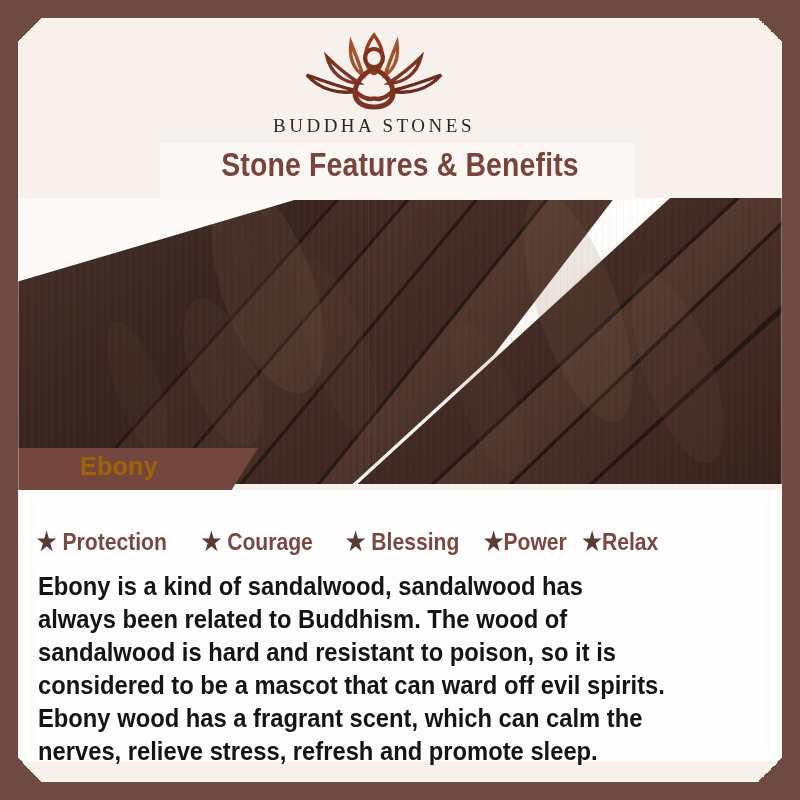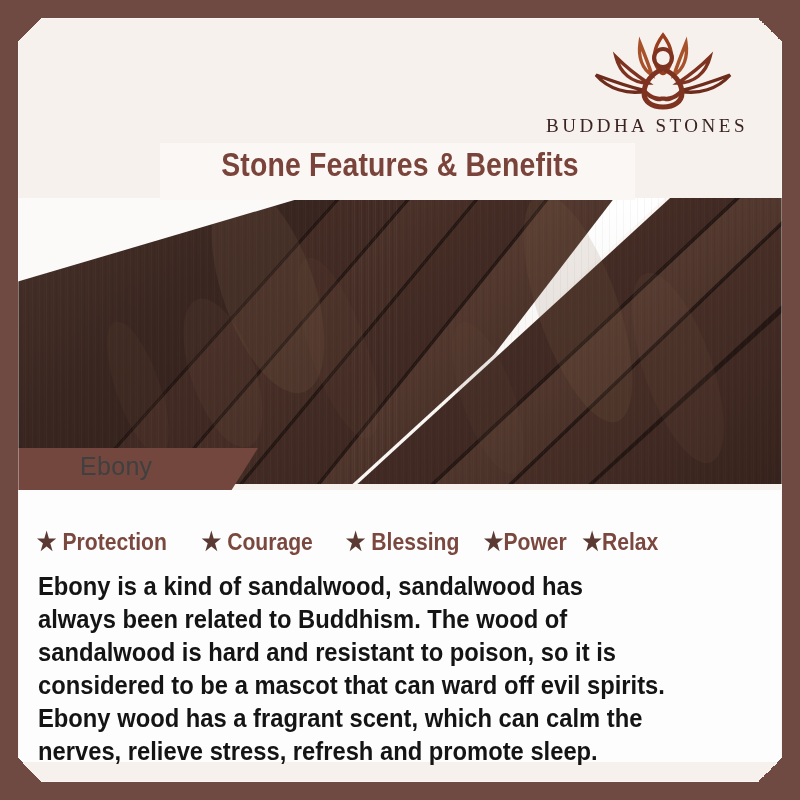--- a/index.html
+++ b/index.html
@@ -20,42 +20,42 @@
 
   
   .corner{position:absolute;width:60px;height:60px;z-index:42;}
   .corner-tl{left:0;top:0;background:linear-gradient(135deg,#6F4A42 0 50%,transparent 50% 100%);}
   .corner-tr{right:0;top:0;background:linear-gradient(225deg,#6F4A42 0 50%,transparent 50% 100%);}
   .corner-bl{left:0;bottom:0;background:linear-gradient(45deg,#6F4A42 0 50%,transparent 50% 100%);}
   .corner-br{right:0;bottom:0;background:linear-gradient(315deg,#6F4A42 0 50%,transparent 50% 100%);}
 
   
   .logo-zone{position:absolute;left:0;top:18px;width:748px;height:128px;
-    background:#F7F1ED;display:flex;flex-direction:column;align-items:flex-end;justify-content:center;z-index:10;}
+    background:#F7F1ED;display:flex;flex-direction:column;align-items:center;justify-content:center;z-index:10;}
   .logo-mark{width:170px;height:86px;display:block;}
   .logo-word{margin-top:2px;font-family:"Liberation Serif", serif;font-size:19px;
     letter-spacing:3.5px;color:#3A2320;font-weight:400;}
 
   
   .title-band{position:absolute;left:160px;top:143px;width:475px;height:57px;
     background:#FBF7F4;z-index:12;}
   .title-text{position:absolute;left:0;top:146px;width:800px;text-align:center;z-index:14;
     font-size:33px;font-weight:bold;color:#7A443B;
     transform:scaleX(.86);transform-origin:50% 50%;letter-spacing:.2px;}
 
   
   .photo{position:absolute;left:18px;top:198px;width:764px;height:286px;overflow:hidden;
     background:#FAFAFA;z-index:8;}
   .photo svg{display:block;width:764px;height:286px;}
 
   
   .ebony-band{position:absolute;left:18px;top:448px;width:240px;height:42px;z-index:20;
     background:#74473E;clip-path:polygon(0 0,100% 0,89% 100%,0 100%);}
-  .ebony-text{position:absolute;left:80px;top:452px;z-index:22;color:#404040;
-    font-size:25px;font-weight:normal;letter-spacing:.3px;}
+  .ebony-text{position:absolute;left:80px;top:452px;z-index:22;color:#a16207;
+    font-size:25px;font-weight:bold;letter-spacing:.3px;}
 
   
   .content{position:absolute;left:19px;top:490px;width:762px;height:292px;background:#FDFDFD;z-index:9;}
   .benefits{position:absolute;left:19px;top:527px;width:625px;z-index:16;
     text-align:center;white-space:nowrap;}
   .benefit{display:inline-block;font-size:24px;font-weight:bold;color:#7A483F;
     transform:scaleX(.88);transform-origin:50% 50%;}
   .benefit .star{color:#5C3A34;font-size:25px;}
   .b-gap-wide{margin-left:9px;margin-right:9px;}
   .b-gap-tight{margin-left:2px;margin-right:2px;}

